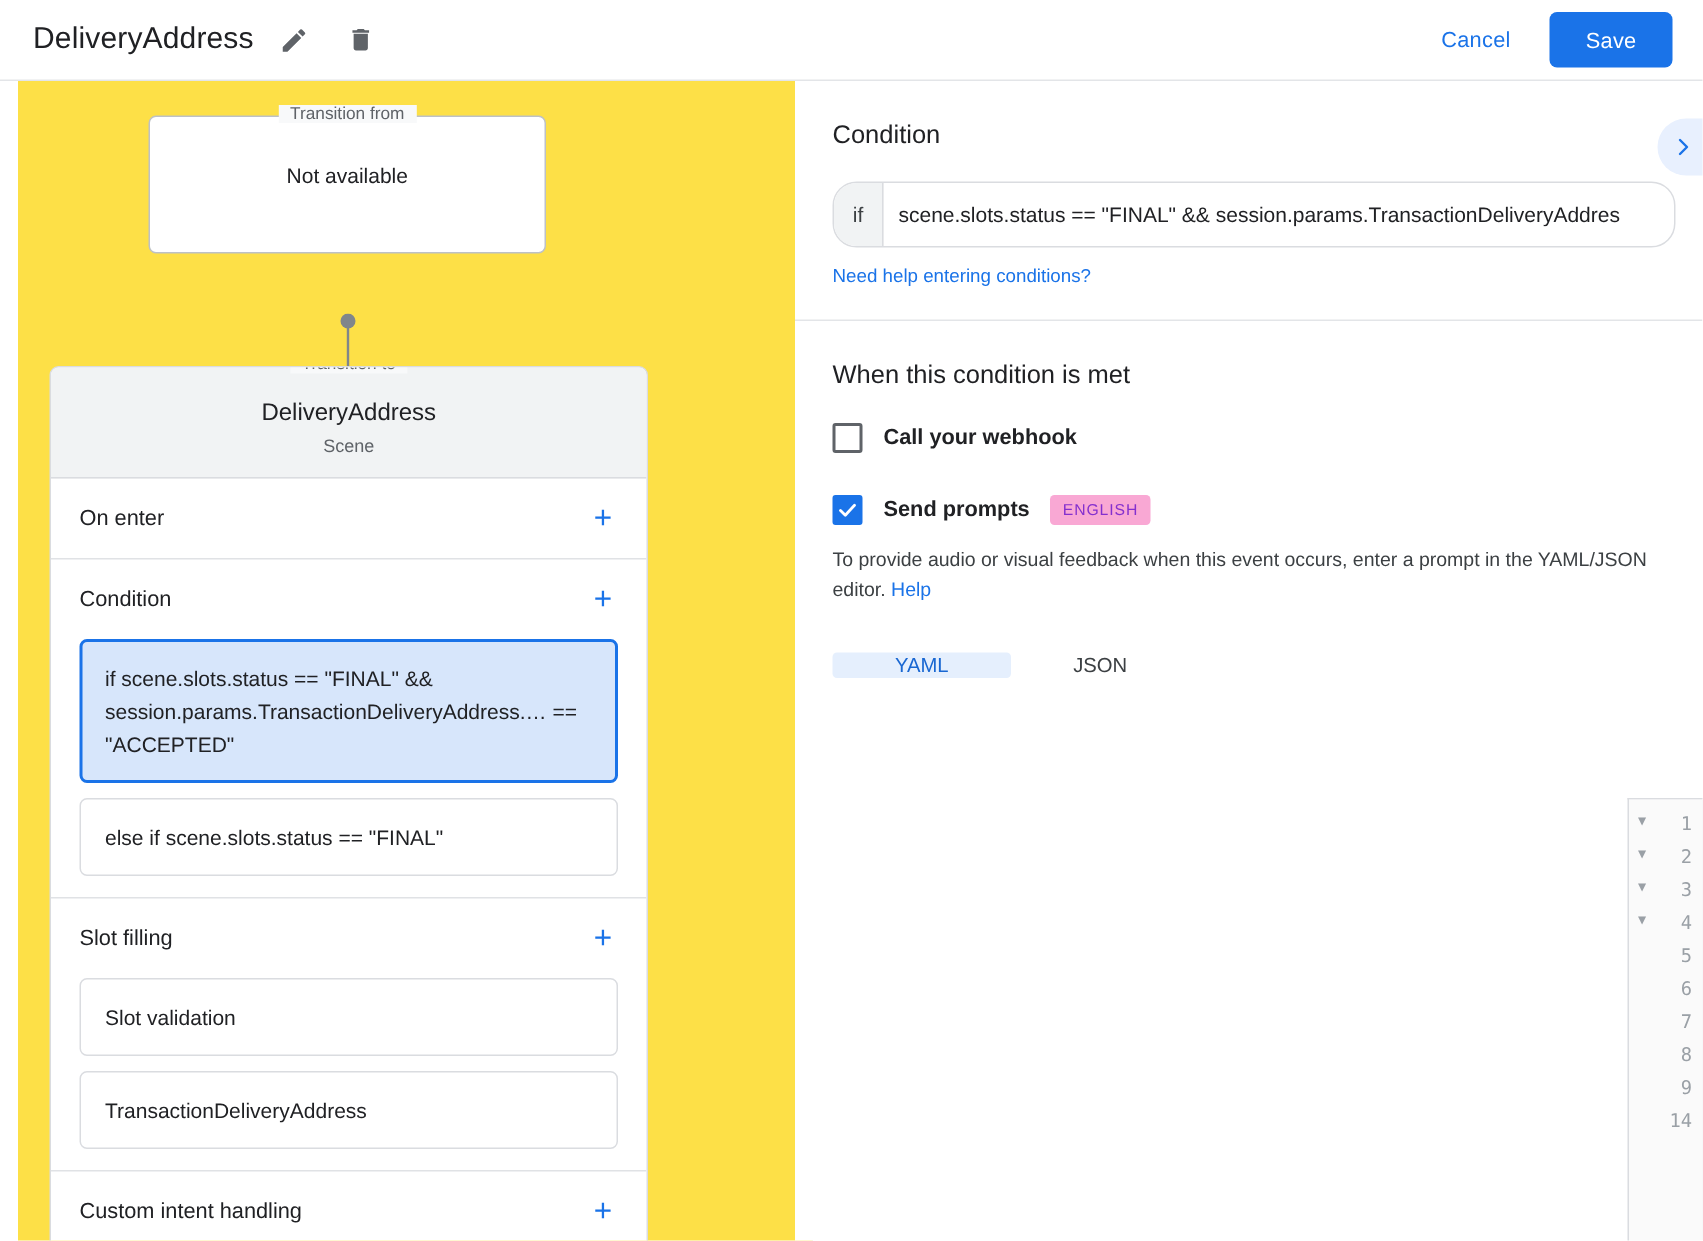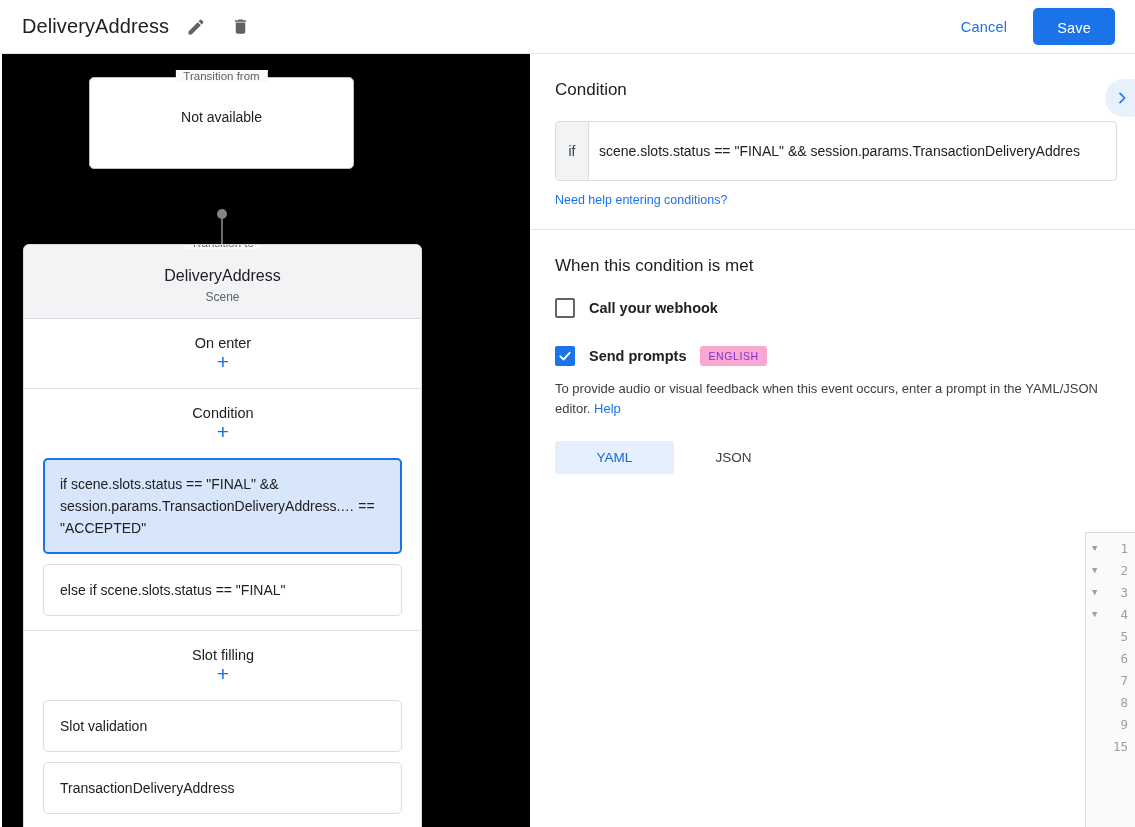--- a/index.html
+++ b/index.html
@@ -38,22 +38,22 @@
   #save-btn {
     background: #1a73e8; color: #ffffff; font-size: 14.5px; font-weight: 500;
     border: none; border-radius: 5px; cursor: pointer;
     padding: 12px 24px; height: 37px; margin-left: 12px; margin-right: 20px;
     letter-spacing: .2px;
     font-family: "Liberation Sans", sans-serif;
   }
 
   
   #left-pane {
-    position: absolute; left: 2px; top: 54px; width: 530px; height: 773px;
-    background: #000000;
+    position: absolute; left: 12px; top: 54px; width: 530px; height: 773px;
+    background: #fde047;
     border-right: 1px solid #e3e5e8;
     overflow: hidden;
   }
 
   .fieldset-box {
     position: absolute;
     border: 1px solid #bdc1c6;
     border-radius: 5px;
     background: #ffffff;
   }
@@ -92,21 +92,20 @@
     font-size: 11.5px; color: #5f6368;
   }
   #scene-header .scene-name { font-size: 16px; color: #202124; }
   #scene-header .scene-sub { font-size: 12px; color: #5f6368; margin-top: 5px; }
 
   .sec { border-bottom: 1px solid #e0e2e5; padding: 0 0 0 0; }
   .sec:last-child { border-bottom: none; }
   .sec-head {
     display: flex; align-items: center; justify-content: space-between;
     padding: 16px 18px 16px 19px;
-    flex-direction: column;
   }
   .sec-title { font-size: 14.5px; color: #202124; }
   .plus {
     color: #1a73e8; font-size: 21px; line-height: 1; cursor: pointer;
     width: 22px; text-align: center; font-weight: 400;
     user-select: none;
   }
   .sec-body { padding: 0 19px 14px 19px; }
   .sec-body.tight { padding-top: 0; }
 
@@ -131,22 +130,22 @@
 
   #chevron-btn {
     position: absolute; right: -4px; top: 25px;
     width: 34px; height: 38px; border-radius: 19px 0 0 19px;
     background: #e8f0fe; display: flex; align-items: center; justify-content: center;
     cursor: pointer; border: none;
   }
 
   #cond-input-row {
     display: flex; margin: 21px 18px 0 25px;
-    border: 1px solid #dadce0; border-radius: 4px; overflow: hidden;
-    height: 60px; background: #fff;
+    border: 1px solid #dadce0; border-radius: 16px; overflow: hidden;
+    height: 44px; background: #fff;
   }
   #cond-if {
     width: 33px; flex: 0 0 33px; background: #f1f3f4;
     border-right: 1px solid #dadce0;
     display: flex; align-items: center; justify-content: center;
     font-size: 14px; color: #3c4043;
   }
   #cond-value {
     flex: 1 1 auto; border: none; outline: none; padding: 0 10px;
     font-size: 14px; color: #202124;
@@ -175,22 +174,22 @@
     font-size: 10.5px; letter-spacing: .6px; padding: 4px 8px; border-radius: 3px;
   }
   #prompts-desc {
     font-size: 13px; color: #3c4043; line-height: 20px; margin-top: 13px;
     max-width: 565px;
   }
 
   
   #editor-tabs { display: flex; margin: 22px 0 0 25px; }
   .etab {
-    width: 119px; height: 33px; display: flex; align-items: center; justify-content: center;
-    font-size: 13.5px; color: #3c4043; cursor: pointer; border-radius: 3px;
+    width: 119px; height: 17px; display: flex; align-items: center; justify-content: center;
+    font-size: 13.5px; color: #3c4043; cursor: pointer; border-radius: 3px; margin-top: 10px;
   }
   .etab.active { background: #e5effd; color: #1967d2; }
 
   
   #editor {
     position: absolute; left: 555px; top: 478px; width: 580px; height: 349px;
     border: 1px solid #dadce0; border-right: none; border-bottom: none;
     background: #ffffff; display: flex; overflow: hidden;
   }
   #gutter {
@@ -366,19 +365,19 @@
         <div class="gline">
           <span>7</span>
         </div>
         <div class="gline">
           <span>8</span>
         </div>
         <div class="gline">
           <span>9</span>
         </div>
         <div class="gline">
-          <span>15</span>
+          <span>14</span>
         </div>
       </div>
 
   </div>
 
 </div>
 
 </body></html>

